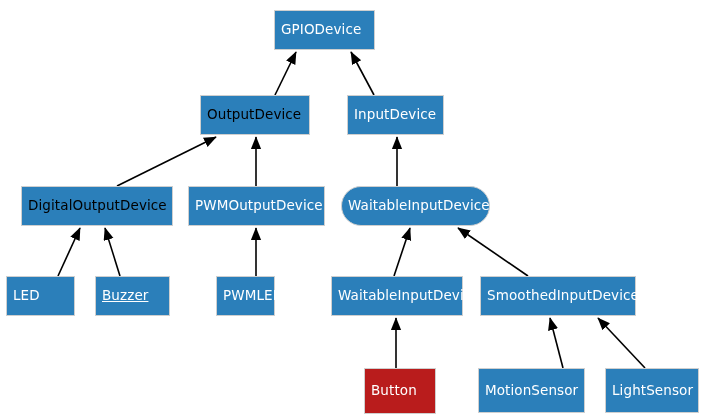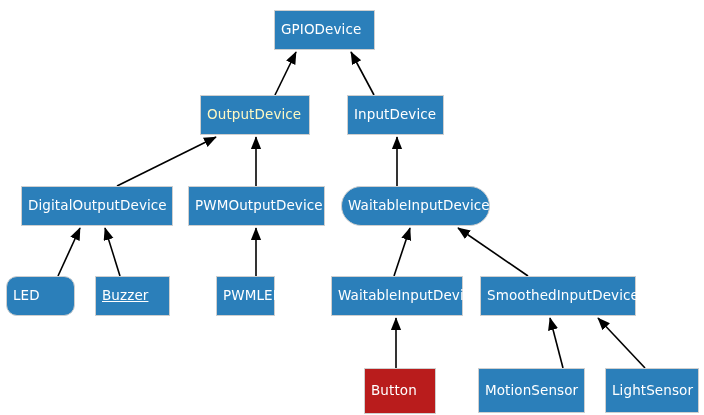--- a/index.html
+++ b/index.html
@@ -73,36 +73,36 @@
         <line x1="396" y1="368" x2="396" y2="318" stroke="#000000" stroke-width="1.6" marker-end="url(#arrowhead)"></line>
         <line x1="563" y1="368" x2="550" y2="318" stroke="#000000" stroke-width="1.6" marker-end="url(#arrowhead)"></line>
         <line x1="645" y1="368" x2="598" y2="318" stroke="#000000" stroke-width="1.6" marker-end="url(#arrowhead)"></line>
       </g>
   </svg>
 
   <div id="nodes-layer">
       <div class="node" style="left: 274px; top: 10px; width: 101px; height: 40px; background: rgb(43, 127, 186); border-color: rgb(207, 207, 207); color: rgb(255, 255, 255);">
         <span class="node-label">GPIODevice</span>
       </div>
-      <div class="node" style="left: 200px; top: 95px; width: 110px; height: 40px; background: rgb(43, 127, 186); border-color: rgb(207, 207, 207); color: #fef9c3;">
+      <div class="node" style="left: 200px; top: 95px; width: 110px; height: 40px; background: rgb(43, 127, 186); border-color: rgb(207, 207, 207); color: #000000;">
         <span class="node-label">OutputDevice</span>
       </div>
       <div class="node" style="left: 347px; top: 95px; width: 97px; height: 40px; background: rgb(43, 127, 186); border-color: rgb(207, 207, 207); color: rgb(255, 255, 255);">
         <span class="node-label">InputDevice</span>
       </div>
-      <div class="node" style="left: 21px; top: 186px; width: 152px; height: 40px; background: rgb(43, 127, 186); border-color: rgb(207, 207, 207); color: #ffffff;">
+      <div class="node" style="left: 21px; top: 186px; width: 152px; height: 40px; background: rgb(43, 127, 186); border-color: rgb(207, 207, 207); color: #000000;">
         <span class="node-label">DigitalOutputDevice</span>
       </div>
       <div class="node" style="left: 188px; top: 186px; width: 137px; height: 40px; background: rgb(43, 127, 186); border-color: rgb(207, 207, 207); color: rgb(255, 255, 255);">
         <span class="node-label">PWMOutputDevice</span>
       </div>
       <div class="node" style="left: 341px; top: 186px; width: 149px; height: 40px; background: rgb(43, 127, 186); border-color: rgb(207, 207, 207); color: rgb(255, 255, 255); border-radius: 20px;">
         <span class="node-label">WaitableInputDevice</span>
       </div>
-      <div class="node" style="left: 6px; top: 276px; width: 69px; height: 40px; background: rgb(43, 127, 186); border-color: rgb(207, 207, 207); color: rgb(255, 255, 255); border-radius: 11px;">
+      <div class="node" style="left: 6px; top: 276px; width: 69px; height: 40px; background: rgb(43, 127, 186); border-color: rgb(207, 207, 207); color: rgb(255, 255, 255);">
         <span class="node-label">LED</span>
       </div>
       <div class="node" style="left: 95px; top: 276px; width: 75px; height: 40px; background: rgb(43, 127, 186); border-color: rgb(207, 207, 207); color: rgb(255, 255, 255); text-decoration: underline;">
         <span class="node-label">Buzzer</span>
       </div>
       <div class="node" style="left: 216px; top: 276px; width: 59px; height: 40px; background: rgb(43, 127, 186); border-color: rgb(207, 207, 207); color: rgb(255, 255, 255);">
         <span class="node-label">PWMLED</span>
       </div>
       <div class="node" style="left: 331px; top: 276px; width: 132px; height: 40px; background: rgb(43, 127, 186); border-color: rgb(207, 207, 207); color: rgb(255, 255, 255);">
         <span class="node-label">WaitableInputDevice</span>

